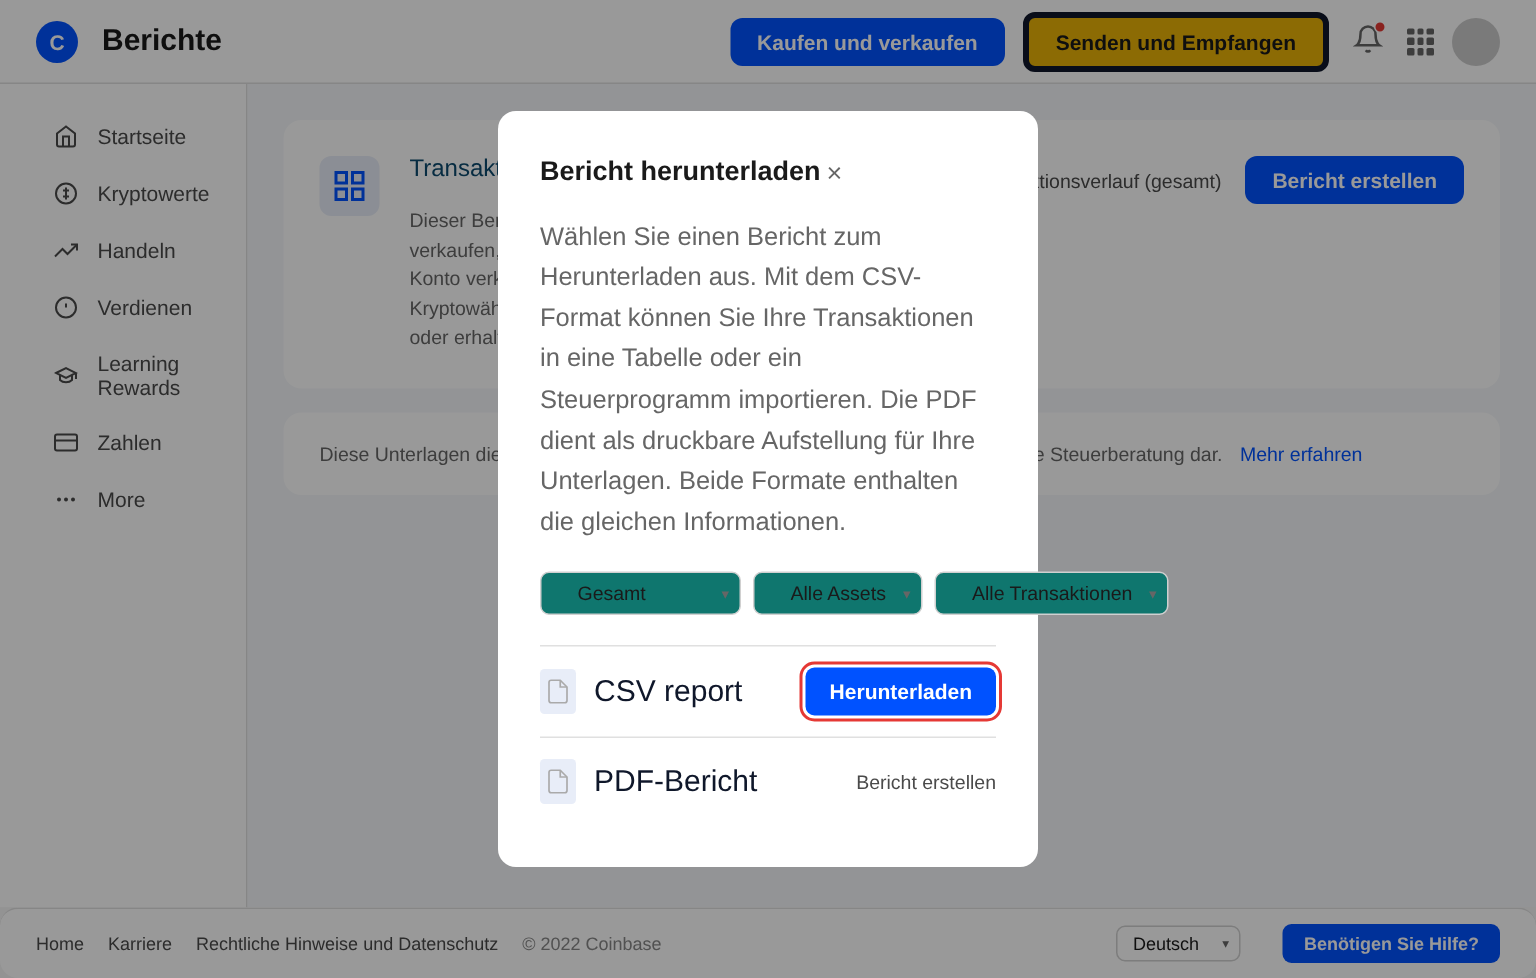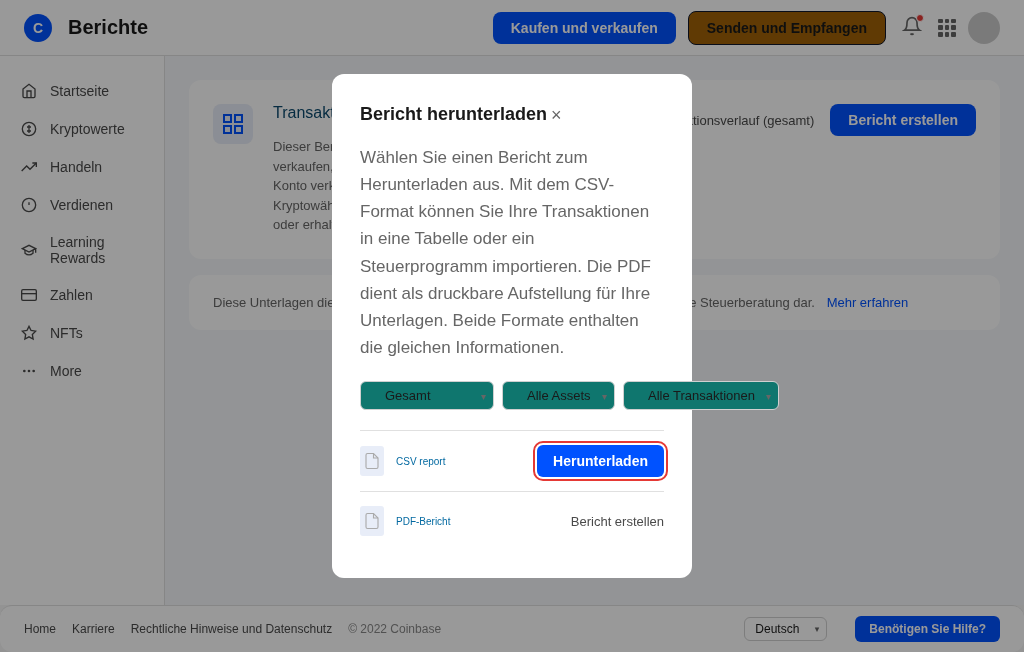--- a/index.html
+++ b/index.html
@@ -9,32 +9,32 @@
     .header {
       display: flex; align-items: center; justify-content: space-between;
       background: #fff; padding: 0 24px; height: 56px;
       border-bottom: 1px solid #e0e0e0; flex-shrink: 0;
     }
     .header-left { display: flex; align-items: center; gap: 16px; }
     .logo { width: 28px; height: 28px; background: #0052ff; border-radius: 50%; display: flex; align-items: center; justify-content: center; color: white; font-weight: bold; font-size: 14px; }
     .page-title { font-size: 20px; font-weight: 600; color: #1a1a1a; }
     .header-right { display: flex; align-items: center; gap: 12px; }
     .btn-primary { background: #0052ff; color: white; border: none; border-radius: 8px; padding: 8px 18px; font-size: 14px; font-weight: 600; cursor: pointer; white-space: nowrap; }
-    .btn-secondary { background: #a16207; color: #1a1a1a; border: 1px solid #0f172a; border-radius: 8px; padding: 8px 18px; font-size: 14px; font-weight: 600; cursor: pointer; white-space: nowrap; }
+    .btn-secondary { background: #eab308; color: #1a1a1a; border: 4px solid #0f172a; border-radius: 8px; padding: 8px 18px; font-size: 14px; font-weight: 600; cursor: pointer; white-space: nowrap; }
     .notification-btn { position: relative; background: none; border: none; cursor: pointer; padding: 4px; }
     .notification-dot { position: absolute; top: 2px; right: 2px; width: 8px; height: 8px; background: #e53935; border-radius: 50%; border: 1px solid white; }
     .grid-icon { display: grid; grid-template-columns: 1fr 1fr 1fr; gap: 2px; width: 18px; height: 18px; cursor: pointer; }
     .grid-icon span { background: #666; border-radius: 1px; }
     .avatar { width: 32px; height: 32px; background: #ccc; border-radius: 50%; cursor: pointer; }
 
     
     .layout { display: flex; flex: 1; overflow: hidden; }
 
     
-    .sidebar { width: 165px; background: #fff; border-right: 1px solid #e0e0e0; padding: 16px 0; flex-shrink: 0; }
+    .sidebar { width: 165px; background: #fff; border-right: 1px solid #e0e0e0; padding: 16px 15px; flex-shrink: 0; }
     .sidebar-item { display: flex; align-items: center; gap: 12px; padding: 10px 20px; cursor: pointer; color: #4a4a4a; font-size: 14px; font-weight: 500; }
     .sidebar-icon { width: 18px; height: 18px; display: flex; align-items: center; justify-content: center; flex-shrink: 0; }
 
     
     .main { flex: 1; overflow: auto; padding: 24px; background: #f5f7fa; position: relative; }
     .report-card { background: white; border-radius: 12px; padding: 24px; margin-bottom: 16px; display: flex; align-items: flex-start; gap: 20px; }
     .report-icon { width: 40px; height: 40px; background: #e8edf8; border-radius: 8px; display: flex; align-items: center; justify-content: center; flex-shrink: 0; }
     .report-info { flex: 1; }
     .report-info h3 { font-size: 16px; font-weight: 400; margin-bottom: 15px; color: #0c4a6e; }
     .report-info p { font-size: 13px; color: #666; line-height: 1.5; }
@@ -52,21 +52,21 @@
     .modal-title { font-size: 18px; font-weight: 700; color: #1a1a1a; }
     .close-btn { background: none; border: none; cursor: pointer; color: #666; font-size: 18px; line-height: 1; padding: 4px; }
     .modal-desc { font-size: 17px; color: #666; line-height: 1.6; margin-bottom: 20px; }
     .modal-filters { display: flex; gap: 8px; margin-bottom: 20px; }
     .filter-select { border: 1px solid #d0d0d0; border-radius: 6px; padding: 6px 24px; font-size: 13px; color: #1a1a1a; background: #0f766e; cursor: pointer; appearance: none; padding-right: 22px; position: relative; }
     .filter-wrapper { position: relative; }
     .filter-wrapper::after { content: '▾'; position: absolute; right: 8px; top: 50%; transform: translateY(-50%); font-size: 10px; color: #666; pointer-events: none; }
     .modal-item { display: flex; align-items: center; justify-content: space-between; padding: 14px 0; border-top: 1px solid #e0e0e0; }
     .modal-item-left { display: flex; align-items: center; gap: 12px; }
     .file-icon { width: 24px; height: 30px; background: #e8edf8; border-radius: 3px; display: flex; align-items: center; justify-content: center; font-size: 9px; color: #666; flex-shrink: 0; }
-    .modal-item-name { font-size: 10px; color: #0369a1; font-weight: 500; }
+    .modal-item-name { font-size: 20px; color: #0f172a; font-weight: 500; }
     .btn-download { background: #0052ff; color: white; border: none; border-radius: 6px; padding: 8px 16px; font-size: 14px; font-weight: 600; cursor: pointer; outline: 2px solid #e53935; outline-offset: 2px; }
     .btn-create { background: none; border: none; color: #4a4a4a; font-size: 13px; cursor: pointer; font-weight: 500; }
 
     
     .footer { background: white; border-top: 1px solid #e0e0e0; padding: 10px 24px; display: flex; align-items: center; justify-content: space-between; flex-shrink: 0; font-size: 12px; color: #888; border-radius: 12px; }
     .footer-left { display: flex; gap: 16px; align-items: center; }
     .footer-link { color: #4a4a4a; text-decoration: none; font-size: 12px; }
     .footer-right { display: flex; align-items: center; gap: 28px; }
     .lang-select { border: 1px solid #d0d0d0; border-radius: 6px; padding: 4px 24px 4px 10px; font-size: 12px; background: white; color: #1a1a1a; cursor: pointer; appearance: none; }
     .lang-wrapper { position: relative; }
@@ -160,28 +160,20 @@
         <svg width="16" height="16" viewBox="0 0 24 24" fill="none" stroke="currentColor" stroke-width="2">
             <rect x="1" y="4" width="22" height="16" rx="2" ry="2"></rect>
             <line x1="1" y1="10" x2="23" y2="10"></line>
           </svg>
       </div>
       <span>Zahlen</span>
     </div>
     <div class="sidebar-item">
       <div class="sidebar-icon">
         <svg width="16" height="16" viewBox="0 0 24 24" fill="none" stroke="currentColor" stroke-width="2">
-            <polygon points="12 2 15.09 8.26 22 9.27 17 14.14 18.18 21.02 12 17.77 5.82 21.02 7 14.14 2 9.27 8.91 8.26 12 2"></polygon>
-          </svg>
-      </div>
-      <span>NFTs</span>
-    </div>
-    <div class="sidebar-item">
-      <div class="sidebar-icon">
-        <svg width="16" height="16" viewBox="0 0 24 24" fill="none" stroke="currentColor" stroke-width="2">
             <circle cx="12" cy="12" r="1"></circle>
             <circle cx="19" cy="12" r="1"></circle>
             <circle cx="5" cy="12" r="1"></circle>
           </svg>
       </div>
       <span>More</span>
     </div>
   </nav>
 
   <main class="main">

